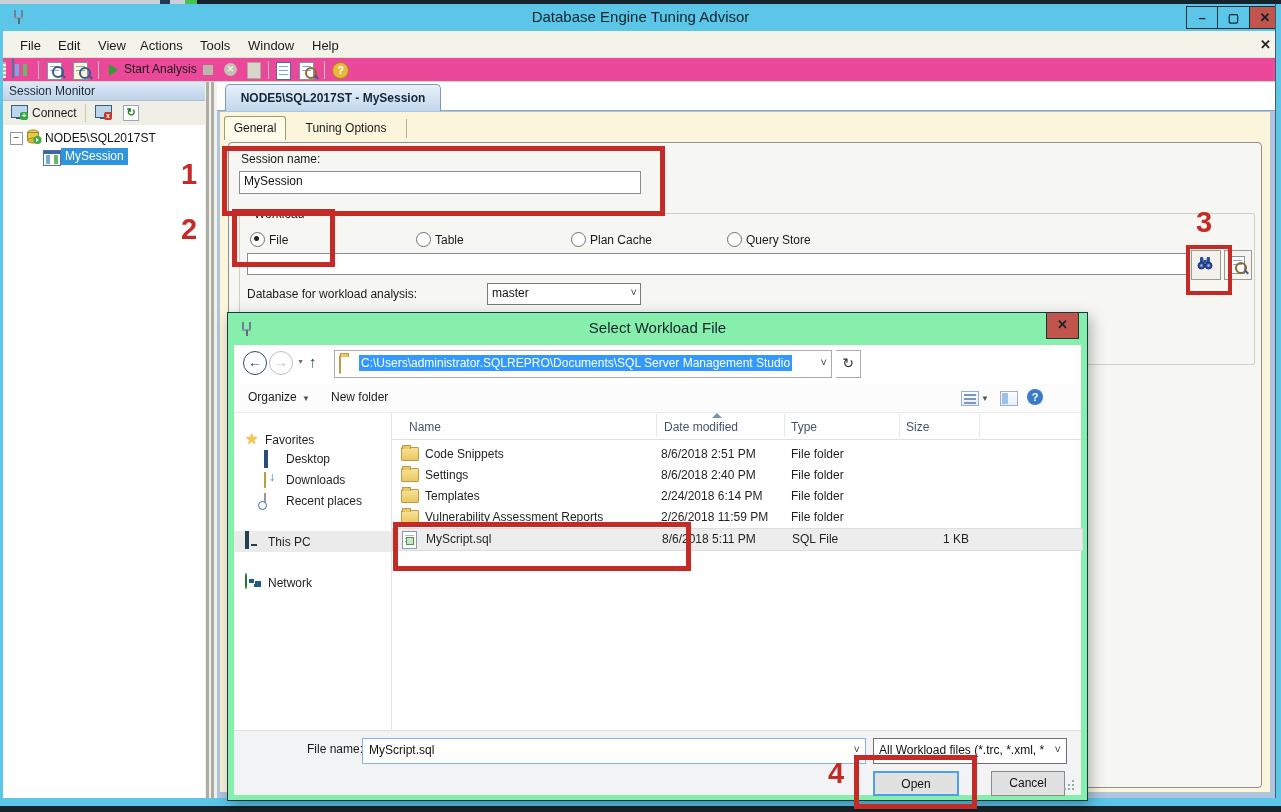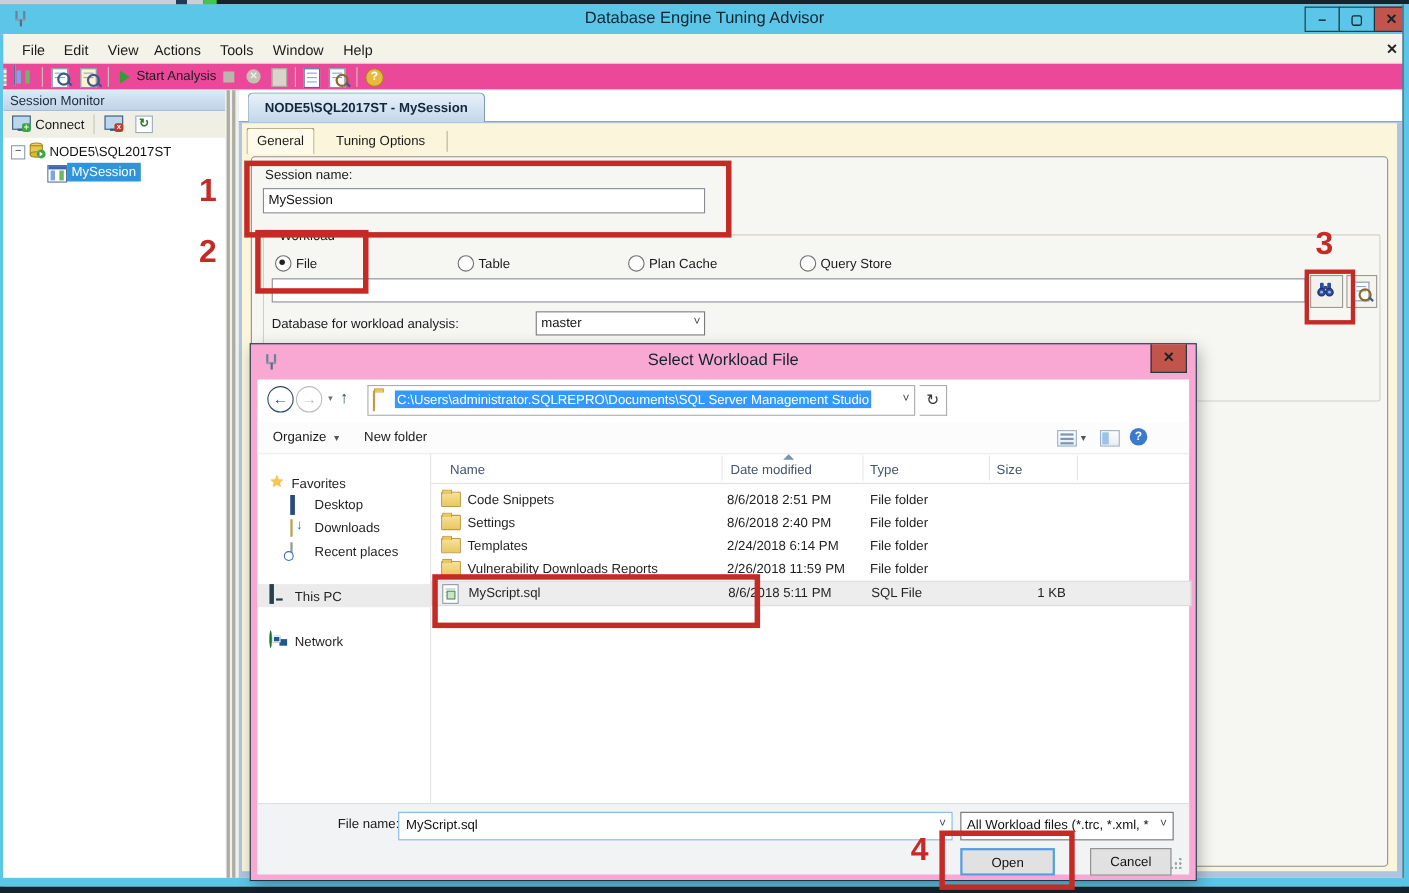--- a/index.html
+++ b/index.html
@@ -105,21 +105,21 @@
   .combo{position:absolute;background:#fff;border:1px solid #7A7A7A;font-size:12px;color:#111;padding:2px 4px;box-sizing:border-box;}
   .combo .car{position:absolute;right:3px;top:2px;color:#444;font-size:11px;}
   .combo .car::before{content:"˅";}
 
   
   .right-border{left:1275px;top:4px;width:6px;height:802px;background:#5BC6E8;border-left:1px solid #3E5E6E;}
   .bottom-blue{left:0;top:798px;width:1281px;height:8px;background:#5BC6E8;}
   .bottom-dark{left:0;top:806px;width:1281px;height:6px;background:#15232C;}
 
   
-  .dialog{left:227px;top:312px;width:861px;height:489px;background:#f9a8d4;border:1px solid #173945;box-shadow:3px 5px 14px rgba(0,0,0,.3);z-index:20;}
+  .dialog{left:227px;top:312px;width:861px;height:489px;background:#86efac;border:1px solid #173945;box-shadow:3px 5px 14px rgba(0,0,0,.3);z-index:20;}
   .dlg-title{position:absolute;left:0;top:0;width:100%;height:32px;}
   .dlg-title .t{position:absolute;left:0;right:0;top:6px;text-align:center;font-size:15px;color:#10242E;}
   .dlg-ico{position:absolute;left:10px;top:7px;width:18px;height:18px;}
   .dlg-close{position:absolute;right:8px;top:0;width:33px;height:26px;background:#C1544B;border:1px solid #16333F;border-top:none;color:#14242C;font-weight:bold;font-size:13px;text-align:center;line-height:24px;box-sizing:border-box;}
   .dlg-close::before{content:"✕";}
   .dlg-body{position:absolute;left:6px;top:32px;width:847px;height:449px;background:#fff;}
 
   
   .nav-circle{position:absolute;width:22px;height:22px;border-radius:50%;text-align:center;line-height:20px;font-size:14px;}
   .nav-back{left:9px;top:6px;border:1px solid #2C4A60;color:#2C4A60;}
@@ -463,21 +463,21 @@
         <span class="ty">File folder</span>
       </div>
       <div class="frow" style="top:141px">
         <span class="fi folder16"></span>
         <span class="nm">Templates</span>
         <span class="dt">2/24/2018 6:14 PM</span>
         <span class="ty">File folder</span>
       </div>
       <div class="frow" style="top:162px">
         <span class="fi folder16"></span>
-        <span class="nm">Vulnerability Downloads Reports</span>
+        <span class="nm">Vulnerability Assessment Reports</span>
         <span class="dt">2/26/2018 11:59 PM</span>
         <span class="ty">File folder</span>
       </div>
       <div class="frow sel" style="top:183px">
         <span class="fi sqlfile16" style="top:2px"></span>
         <span class="nm">MyScript.sql</span>
         <span class="dt">8/6/2018 5:11 PM</span>
         <span class="ty">SQL File</span>
         <span class="sz">1 KB</span>
       </div>

